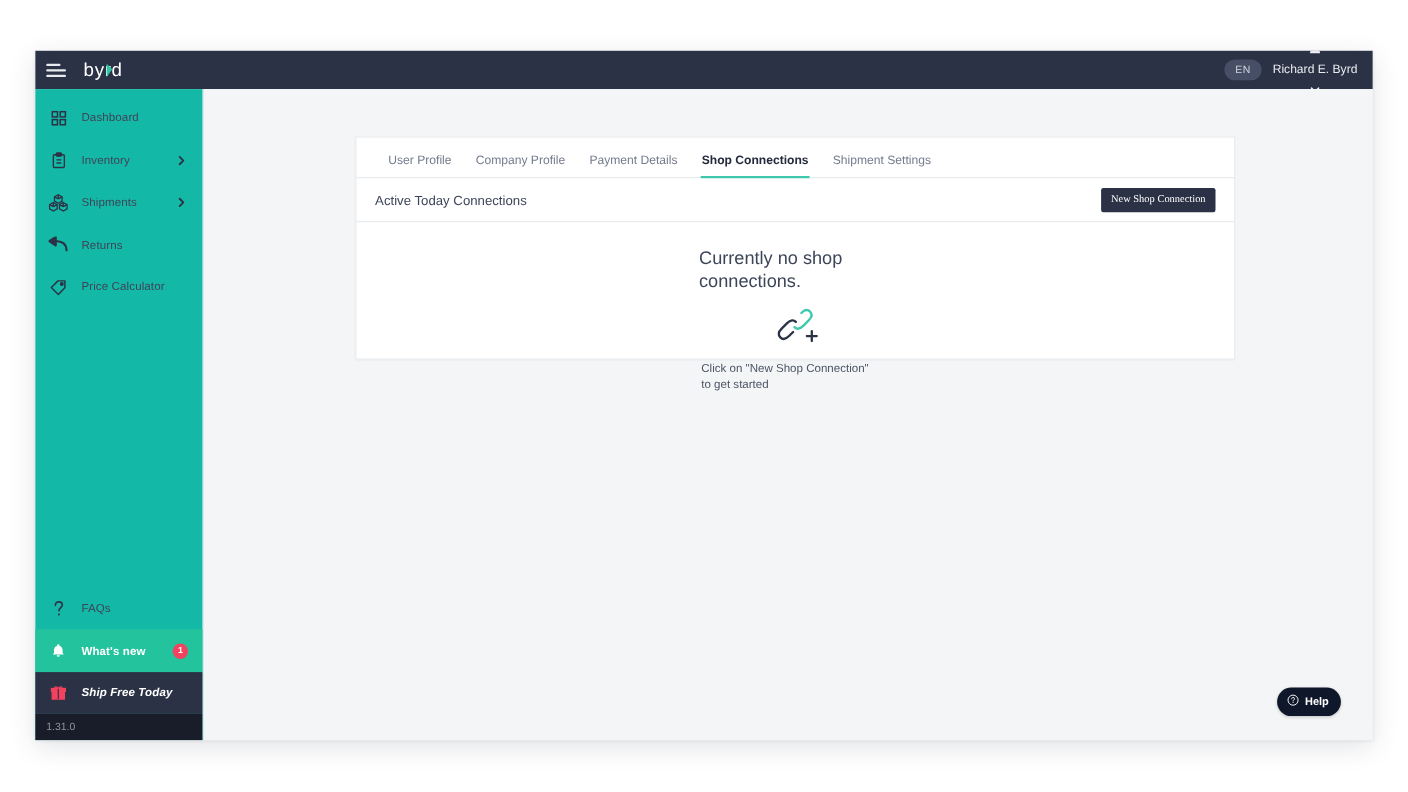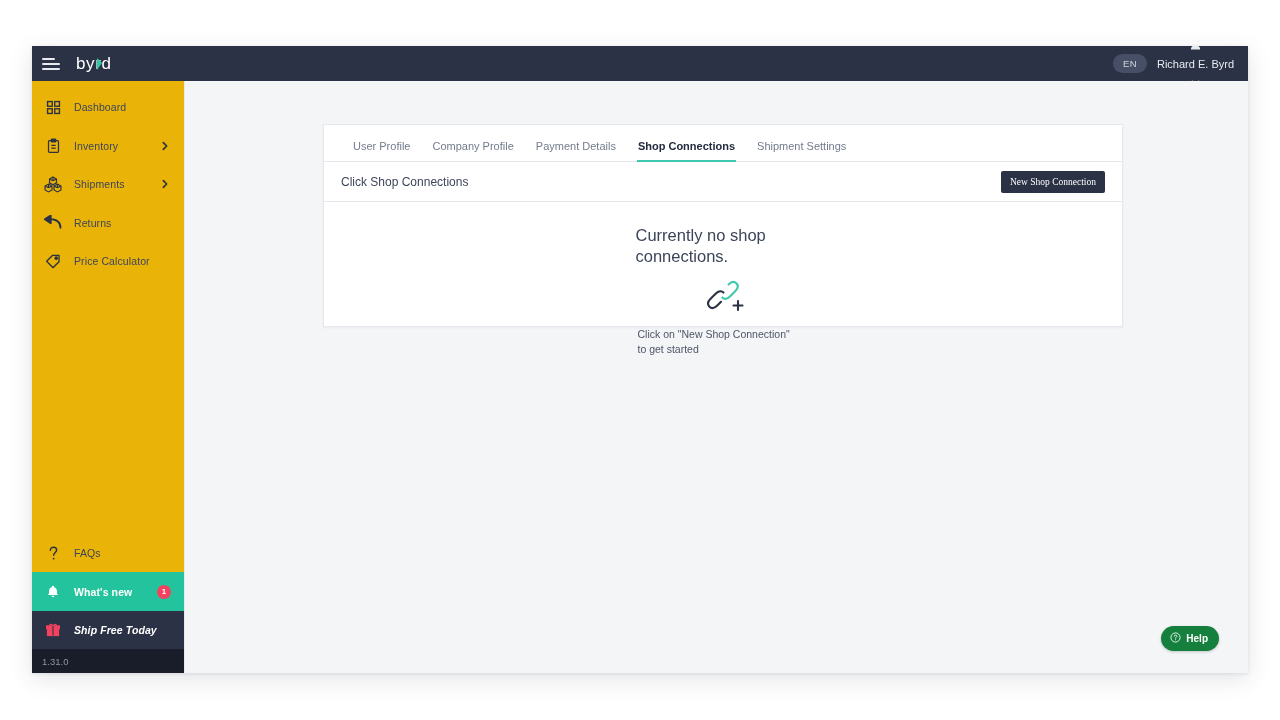--- a/index.html
+++ b/index.html
@@ -77,21 +77,21 @@
     cursor: pointer;
     flex-direction: column;
   }
   .user-avatar-icon { display:flex; }
   .chev { display: inline-block; }
 
   
   #sidebar {
     position: absolute; left: 0; top: 35px;
     width: 153px; height: 592px;
-    background: #eab308;
+    background: #14b8a6;
     border-right: 1px solid #e7e9ed;
     display: flex; flex-direction: column;
   }
   .nav-top { padding-top: 7px; }
   .nav-item {
     display: flex; align-items: center;
     height: 38.5px;
     padding-left: 10px;
     cursor: pointer;
     position: relative;
@@ -222,21 +222,21 @@
     line-height: 1.45;
     width: 175px;
     text-align: left;
     margin-left: 4px;
   }
 
   
   #help-btn {
     position: absolute;
     right: 29px; bottom: 22px;
-    background: #15803d;
+    background: #0f172a;
     color: #ffffff;
     font-size: 10px;
     font-weight: bold;
     border-radius: 13px;
     padding: 6px 11px 6px 9px;
     display: flex; align-items: center; gap: 5px;
     cursor: pointer;
     box-shadow: 0 1px 3px rgba(0,0,0,0.2);
   }
 </style>
@@ -394,21 +394,21 @@
 
       <div id="tabs">
         <div class="tab">User Profile</div>
         <div class="tab">Company Profile</div>
         <div class="tab">Payment Details</div>
         <div class="tab active">Shop Connections</div>
         <div class="tab">Shipment Settings</div>
       </div>
 
       <div id="card-header">
-        <div id="card-title">Click Shop Connections</div>
+        <div id="card-title">Active Today Connections</div>
         <button id="new-shop-btn">New Shop Connection</button>
       </div>
 
       <div id="empty-state">
         <div id="empty-title">Currently no shop connections.</div>
         <div id="empty-icon">
           <svg width="48" height="36" viewBox="0 0 48 36">
             <g fill="none" stroke-width="2.1" stroke-linecap="round">
               <path d="M29.5 6.5 C32.6 3.4 35.5 3.4 37.4 5.3 C39.3 7.2 39.3 10.1 36.2 13.2 L31.2 18.2 C28.1 21.3 25.2 21.3 23.3 19.4" stroke="#3fc8ad"></path>
               <path d="M24.5 14.6 C22.6 12.7 19.7 12.7 16.6 15.8 L11.6 20.8 C8.5 23.9 8.5 26.8 10.4 28.7 C12.3 30.6 15.2 30.6 18.3 27.5 L22 23.8" stroke="#2b3245"></path>

